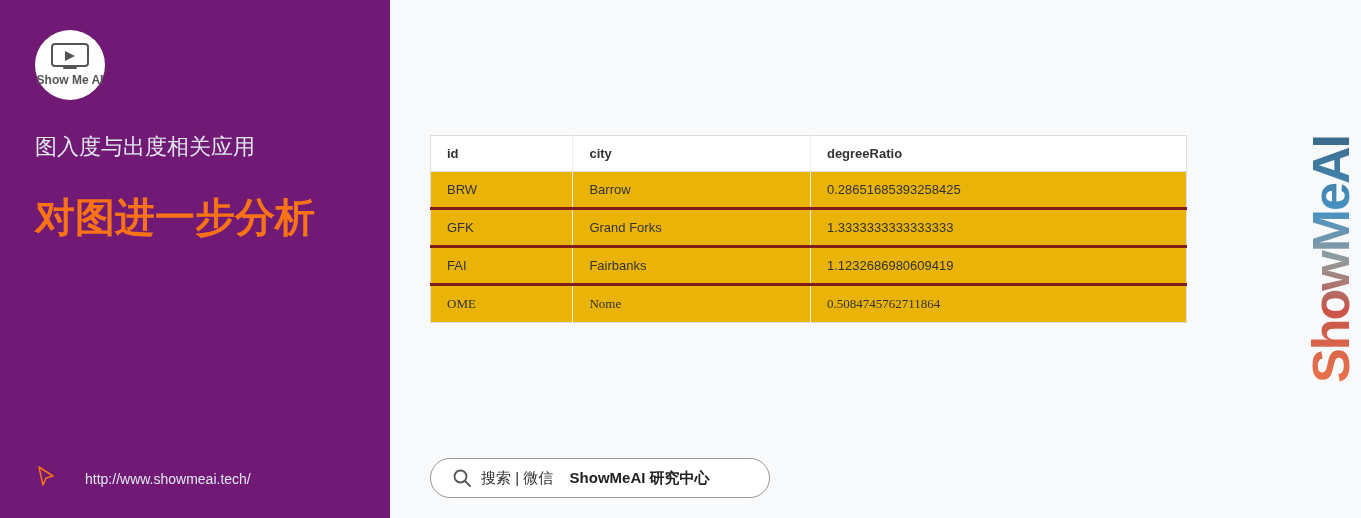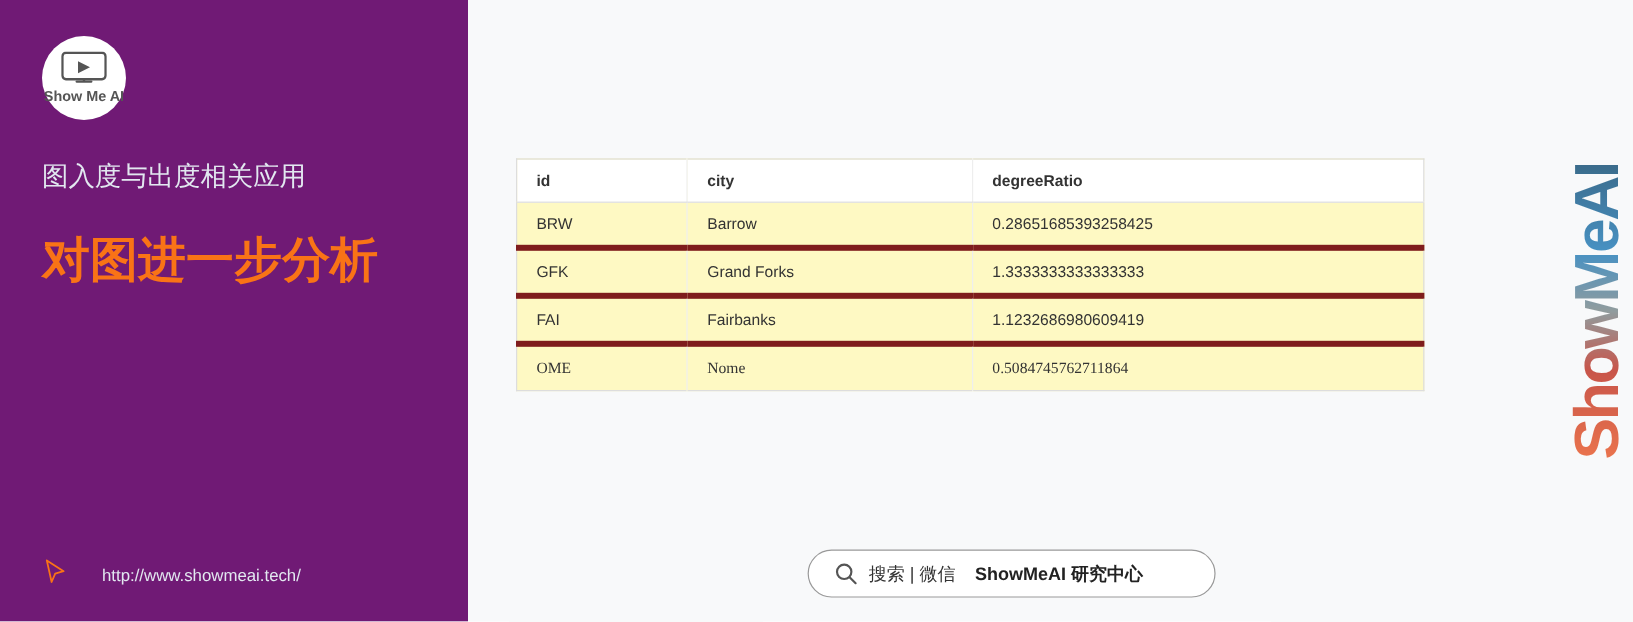--- a/index.html
+++ b/index.html
@@ -139,21 +139,21 @@
     .table-container {
       flex: 1;
       display: flex;
       flex-direction: column;
       justify-content: center;
     }
 
     table {
       border-collapse: collapse;
       width: 85%;
-      background: #fef9c3;
+      background: #eab308;
       border: 1px solid #ddd;
     }
 
     thead tr {
       background: #fff;
     }
 
     th {
       text-align: left;
       padding: 10px 16px;
@@ -161,37 +161,37 @@
       font-weight: 600;
       color: #333;
       border-bottom: 1px solid #ddd;
       border-right: 1px solid #eee;
     }
 
     td {
       padding: 10px 16px;
       font-size: 13px;
       color: #333;
-      border-bottom: 5px solid #7f1d1d;
+      border-bottom: 3px solid #7f1d1d;
       border-right: 1px solid #eee;
     }
 
     tr:last-child td {
       border-bottom: none;
       font-family: Liberation Serif, serif;
     }
 
     th:last-child, td:last-child {
       border-right: none;
     }
 
     
     .search-bar-container {
       display: flex;
-      justify-content: center;
+      justify-content: flex-start;
       padding-right: 65px;
       margin-top: 20px;
     }
 
     .search-bar {
       display: flex;
       align-items: center;
       border: 1.5px solid #999;
       border-radius: 25px;
       padding: 8px 20px;

